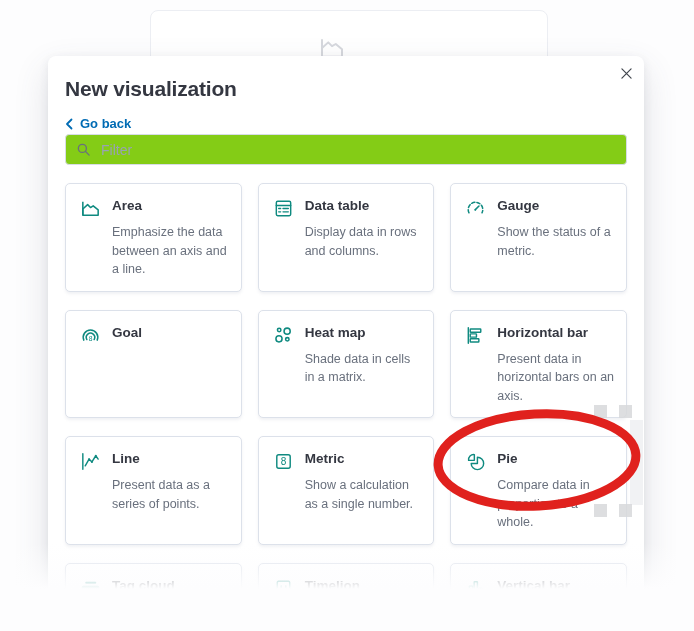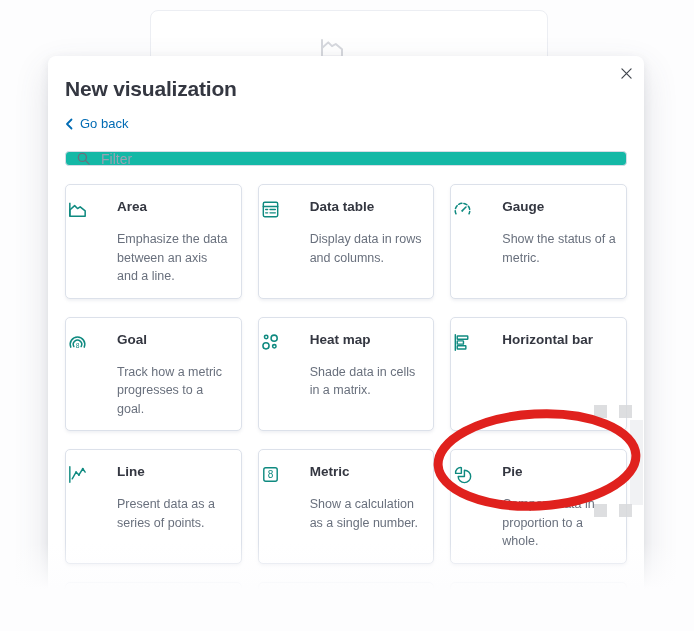--- a/index.html
+++ b/index.html
@@ -27,48 +27,48 @@
     position:absolute;top:8px;right:9px;width:18px;height:18px;
     display:flex;align-items:center;justify-content:center;
     color:#40454d;cursor:pointer;background:none;border:none;padding:0;
   }
   .modal-title{
     margin:0;font-size:21px;font-weight:700;color:#343741;line-height:26px;
     letter-spacing:-.2px;
   }
   .go-back{
     margin-top:14px;display:inline-flex;align-items:center;gap:7px;
-    color:#006BB4;font-size:13px;font-weight:400;cursor:pointer;line-height:16px;
+    color:#006BB4;font-size:13px;font-weight:700;cursor:pointer;line-height:16px;
     text-decoration:none;
   }
   .filter-bar{
-    margin-top:17px;height:15px;display:flex;align-items:center;gap:8px;
-    padding:0 10px;background:#14b8a6;border:1px solid #d7dce6;border-radius:4px;
+    height:31px;display:flex;align-items:center;gap:8px;
+    padding:0 10px;background:#84cc16;border:1px solid #d7dce6;border-radius:4px;
     box-sizing:border-box;
   }
   .filter-bar input{
     flex:1;border:none;outline:none;background:transparent;
     font-size:14px;color:#343741;font-family:inherit;
   }
   .filter-bar input::placeholder{color:#98a2b3;}
   .search-icon{color:#69707d;display:flex;}
 
   .grid{
     margin-top:18px;display:grid;grid-template-columns:repeat(3,1fr);
     gap:18px 16px;
   }
   .card{
     background:#fff;border:1px solid #dce1ea;border-radius:5px;
-    padding:12px 10px 12px 0;display:flex;gap:27px;cursor:pointer;
+    padding:12px 10px 12px 13px;display:flex;gap:9px;cursor:pointer;
     box-shadow:0 2px 3px rgba(152,162,179,.15);
   }
   .card .vicon{flex:0 0 24px;color:#0f8a80;padding-top:1px;}
   .card-text{min-width:0;}
   .card-title{margin:1px 0 0;font-size:13.5px;font-weight:700;color:#343741;line-height:18px;}
-  .card-desc{margin:14px 0 0;font-size:12.5px;line-height:18.5px;color:#69707d;max-width:134px;}
+  .card-desc{margin:8px 0 0;font-size:12.5px;line-height:18.5px;color:#69707d;max-width:134px;}
 
   
   .handle{
     position:absolute;width:13px;height:13px;background:#d7d8db;opacity:.85;z-index:4;
   }
   .annotation{position:absolute;left:427px;top:401px;z-index:5;pointer-events:none;}
   .artifact-strip{
     position:absolute;left:630px;top:420px;width:13px;height:85px;
     background:rgba(190,196,206,.22);z-index:3;
   }
@@ -167,21 +167,20 @@
       <div class="card">
         <span class="vicon">
           <svg width="23" height="23" viewBox="0 0 24 24" fill="none" stroke="currentColor" stroke-width="1.6" stroke-linecap="round">
               <path d="M5 16.8 A7.6 7.6 0 1 1 19 16.8"></path>
               <path d="M8.2 16.2 A4.4 4.4 0 1 1 15.8 16.2"></path>
               <text x="12" y="17.6" text-anchor="middle" font-size="7" fill="currentColor" stroke="none" font-family="inherit">8</text>
             </svg>
         </span>
         <div class="card-text">
           <h3 class="card-title">Goal</h3>
-          <p class="card-desc">Track how a metric progresses to a goal.</p>
         </div>
       </div>
 
       <div class="card">
         <span class="vicon">
           <svg width="23" height="23" viewBox="0 0 24 24" fill="none" stroke="currentColor" stroke-width="1.6">
               <circle cx="7.5" cy="6.3" r="1.8"></circle>
               <circle cx="15.8" cy="7.5" r="3.2"></circle>
               <circle cx="7.3" cy="15.5" r="3.2"></circle>
               <circle cx="16" cy="16" r="1.8"></circle>
@@ -197,20 +196,21 @@
         <span class="vicon">
           <svg width="23" height="23" viewBox="0 0 24 24" fill="none" stroke="currentColor" stroke-width="1.5" stroke-linecap="round">
               <path d="M4.5 4 V20"></path>
               <rect x="6.5" y="5.2" width="11" height="3.4" rx=".5"></rect>
               <rect x="6.5" y="10.3" width="6.5" height="3.4" rx=".5"></rect>
               <rect x="6.5" y="15.4" width="9" height="3.4" rx=".5"></rect>
             </svg>
         </span>
         <div class="card-text">
           <h3 class="card-title">Horizontal bar</h3>
+          <p class="card-desc">Present data in horizontal bars on an axis.</p>
         </div>
       </div>
 
       <div class="card">
         <span class="vicon">
           <svg width="23" height="23" viewBox="0 0 24 24" fill="none" stroke="currentColor" stroke-width="1.5" stroke-linecap="round" stroke-linejoin="round">
               <path d="M4 4 V20"></path>
               <path d="M6.5 16.5 L10.5 9.5 L13.5 12.5 L17.5 6 L20 9.5"></path>
               <circle cx="10.5" cy="9.5" r="1" fill="currentColor" stroke="none"></circle>
               <circle cx="13.5" cy="12.5" r="1" fill="currentColor" stroke="none"></circle>

